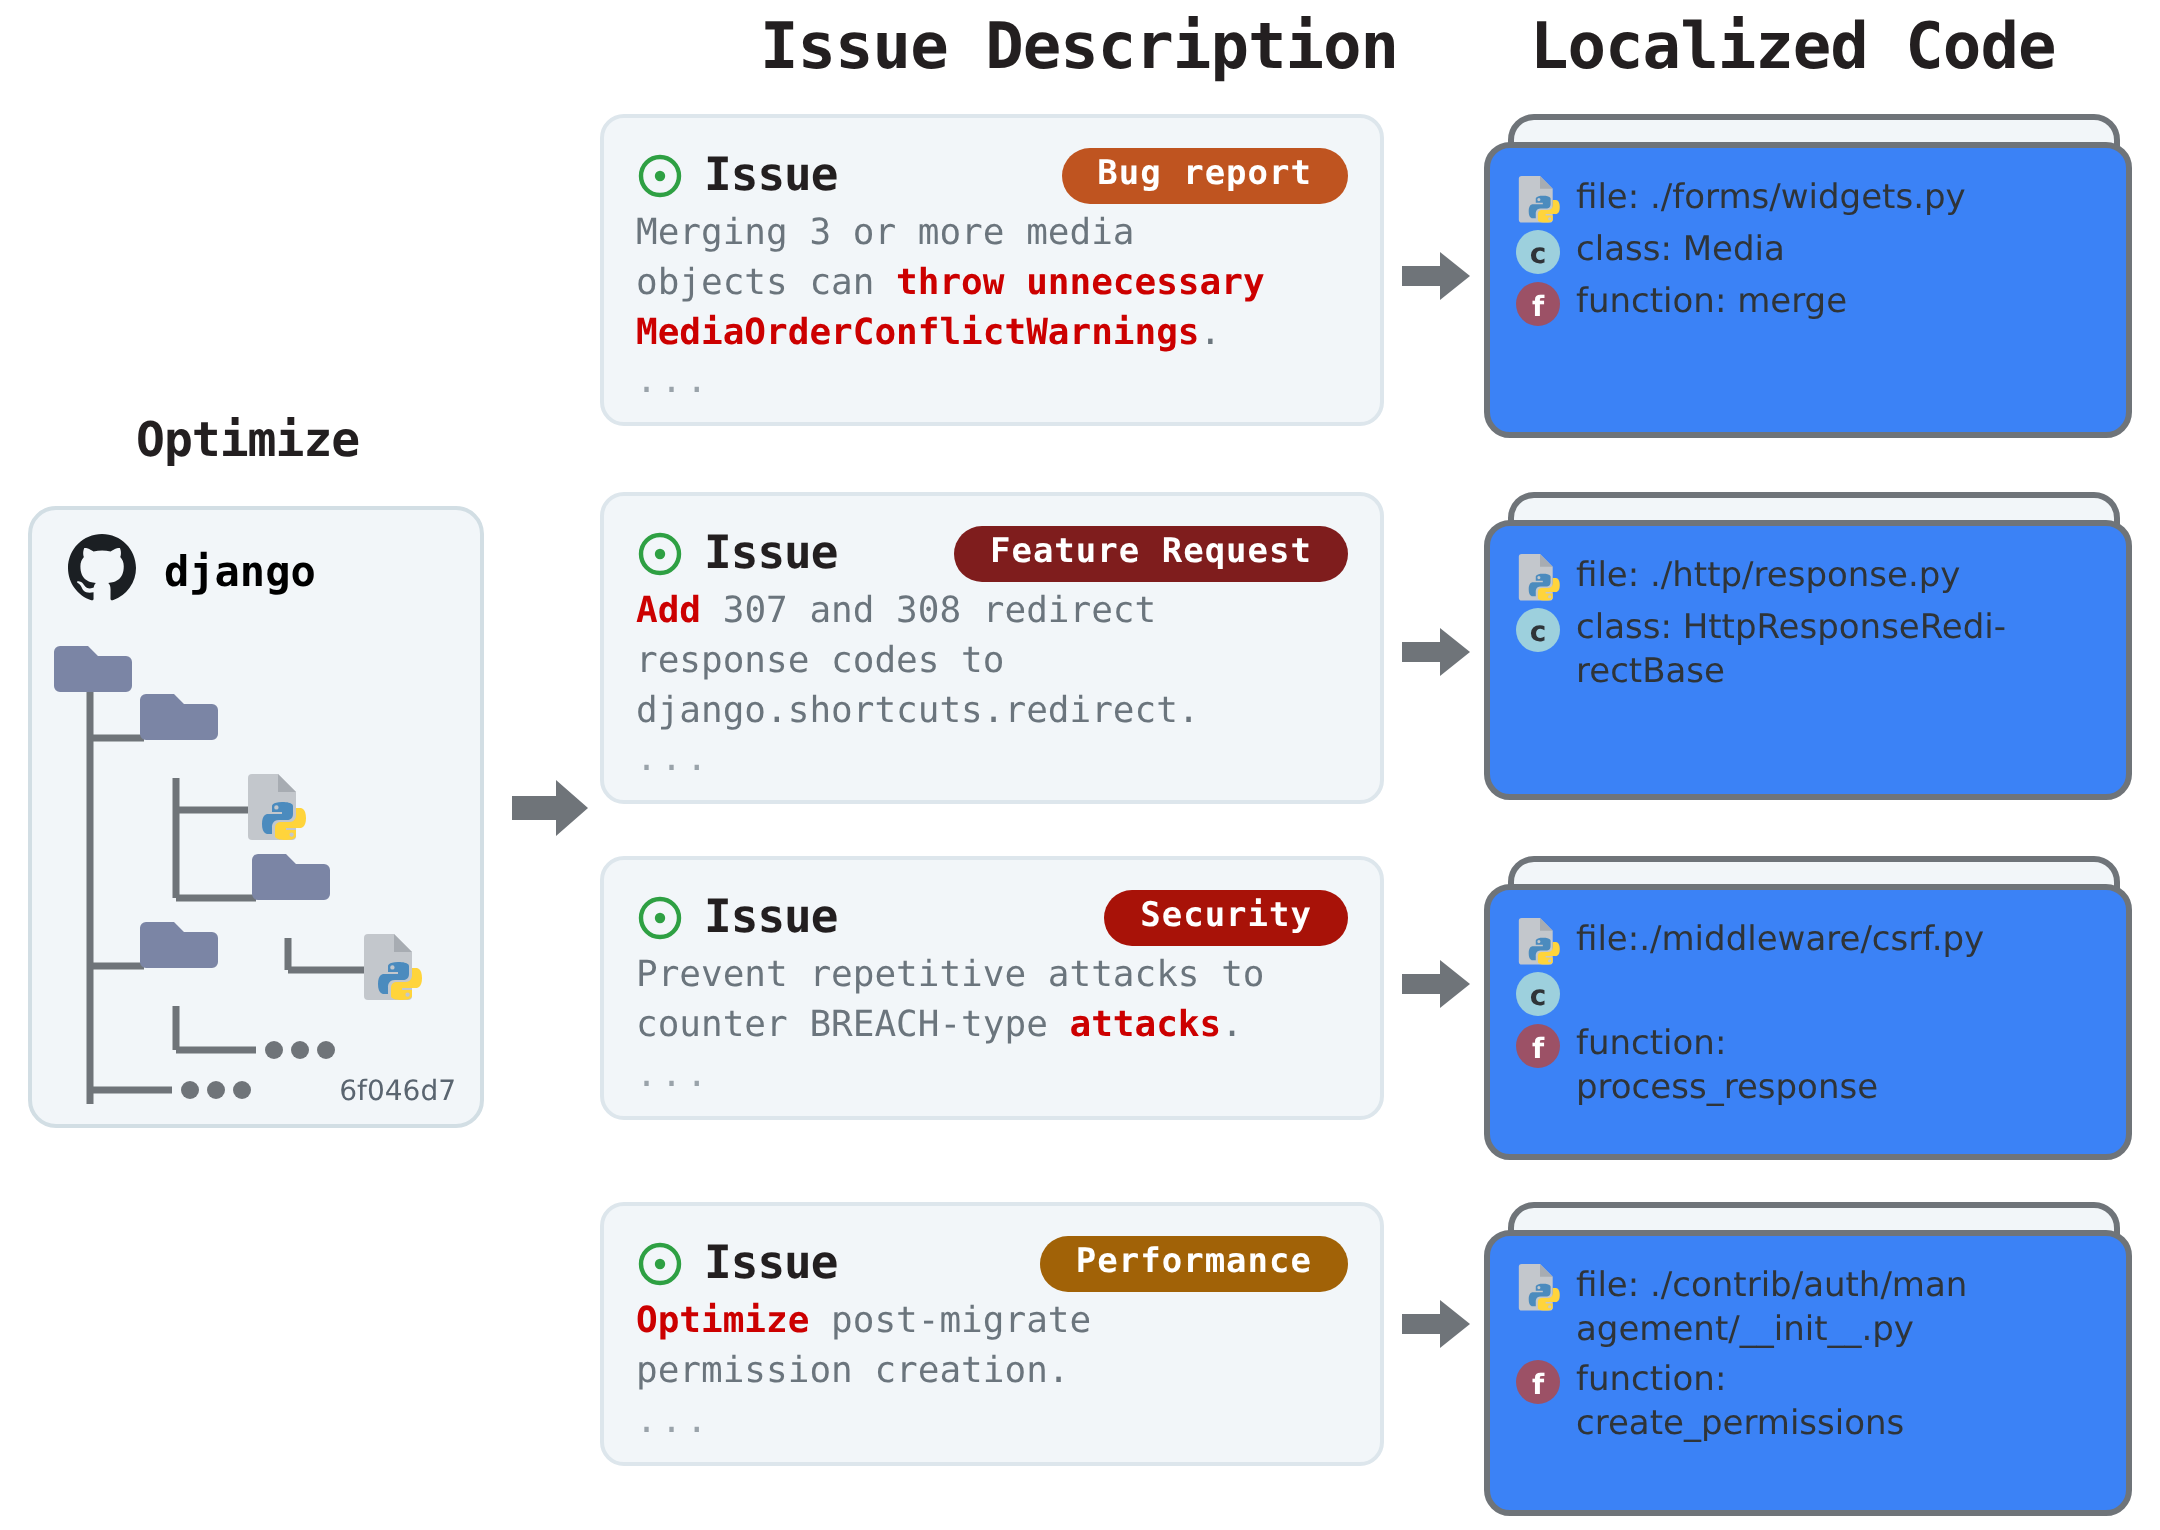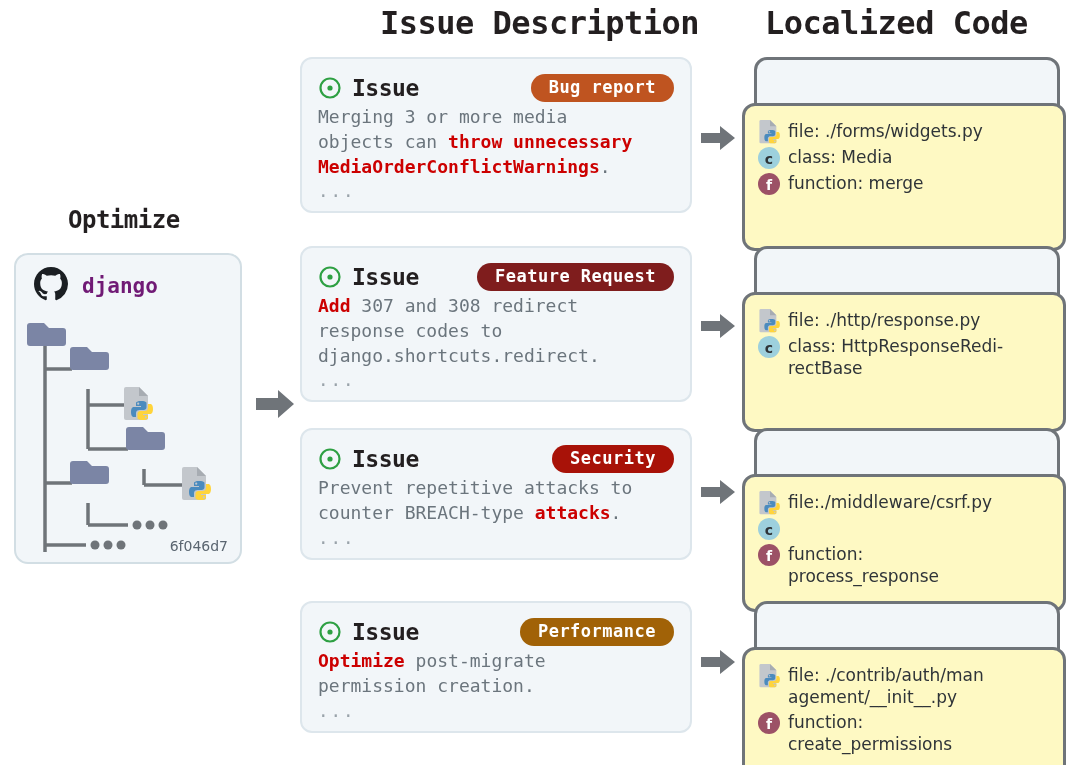--- a/index.html
+++ b/index.html
@@ -33,21 +33,21 @@
 
   
   #codebase-panel {
     position: absolute; left: 14px; top: 253px;
     width: 228px; height: 311px;
     background: #f2f6f9;
     border: 2px solid #d2dee4;
     border-radius: 14px;
   }
   #gh-row { position: absolute; left: 18px; top: 12px; display: flex; align-items: center; gap: 14px; }
-  #gh-label { font-family: "DejaVu Sans Mono", monospace; font-weight: bold; font-size: 21px; color: #701a75; }
+  #gh-label { font-family: "DejaVu Sans Mono", monospace; font-weight: bold; font-size: 21px; color: #000000; }
   #commit-hash {
     position: absolute; right: 12px; bottom: 8px;
     font-family: "DejaVu Sans", sans-serif;
     font-size: 14px; color: #5a6570;
   }
   .tree-svg { position: absolute; left: 0; top: 52px; }
 
   
   .arrow { position: absolute; }
 
@@ -101,25 +101,24 @@
   .code-back {
     position: absolute; left: 12px; top: 0;
     width: 306px;
     background: #f2f6f9;
     border: 3px solid #6f7479;
     border-radius: 13px;
   }
   .code-front {
     position: absolute; left: 0; top: 14px;
     width: 324px;
-    background: #fef9c3;
+    background: #3b82f6;
     border: 3px solid #6f7479;
     border-radius: 13px;
     padding: 13px 10px 13px 12px;
-    margin-top: 32px;
   }
   .code-line { display: flex; align-items: flex-start; margin-bottom: 1px; }
   .code-ico { flex: 0 0 26px; width: 26px; height: 24px; margin-right: 5px; margin-top: 1px; }
   .code-text {
     font-family: "DejaVu Sans", sans-serif;
     font-size: 17px;
     line-height: 1.32;
     color: #2f3438;
     word-break: break-word;
     white-space: pre-wrap;

